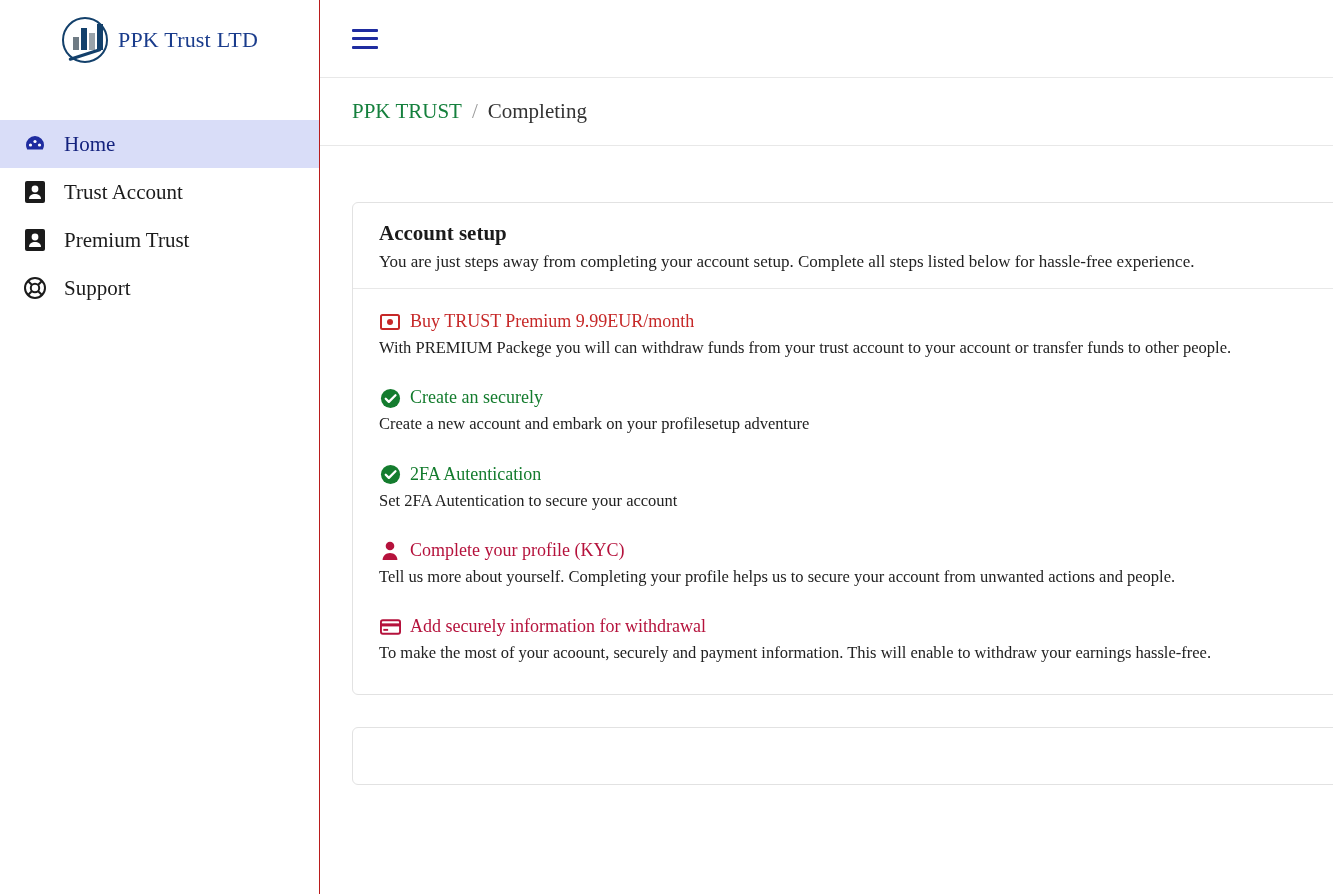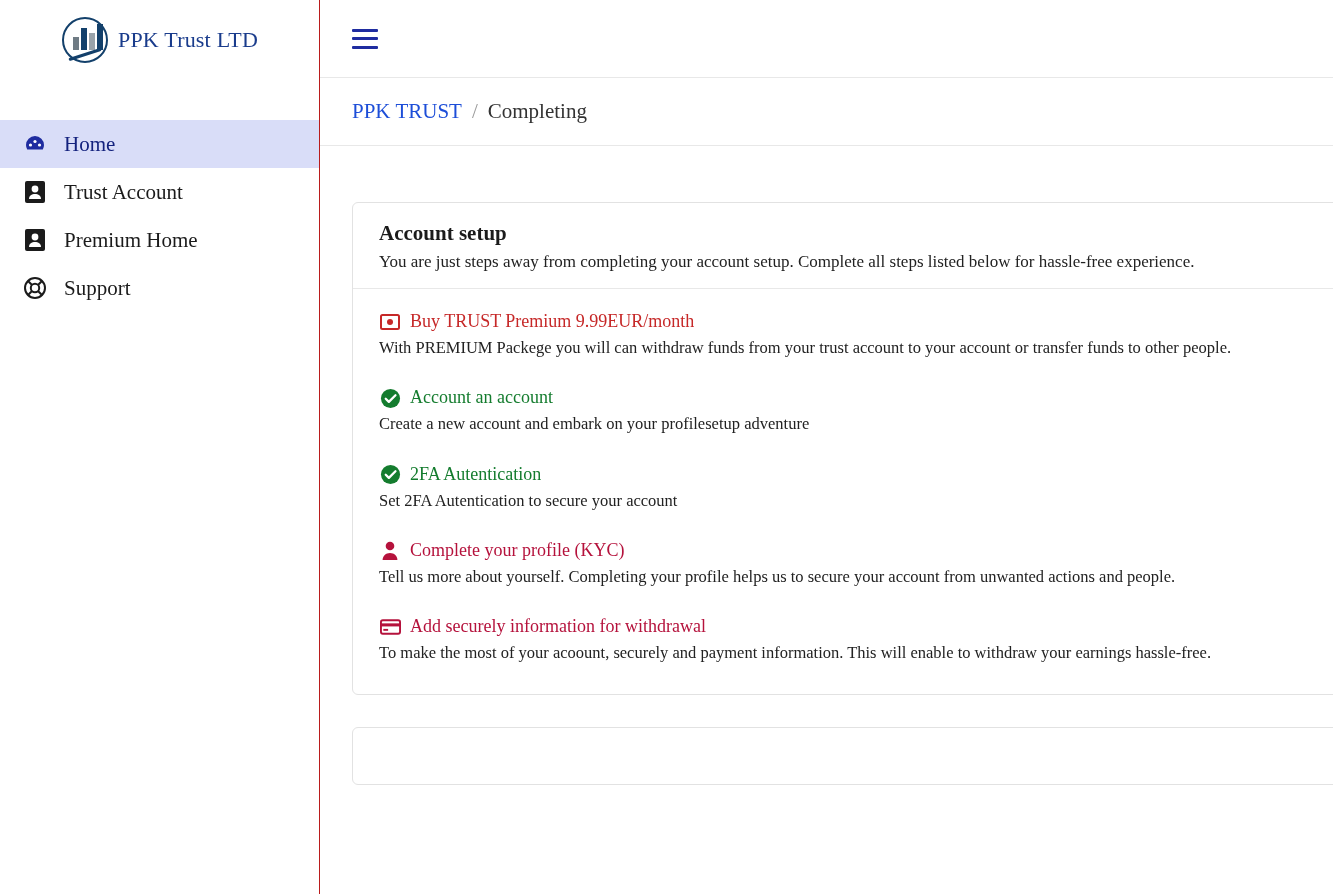--- a/index.html
+++ b/index.html
@@ -141,21 +141,21 @@
   }
   .breadcrumb-bar {
     height: 68px;
     border-bottom: 1px solid #e8e8e8;
     display: flex;
     align-items: center;
     padding-left: 32px;
     gap: 10px;
     font-size: 21px;
   }
-  .crumb-root { color: #1d4ed8; }
+  .crumb-root { color: #15803d; }
   .crumb-sep { color: #9a9a9a; }
   .crumb-current { color: #333; }
 
   .content {
     padding: 56px 0 0 32px;
   }
   .card {
     border: 1px solid #e2e2e2;
     border-radius: 6px;
     background: #fff;
@@ -262,21 +262,21 @@
       </div>
 
       <div class="nav-item">
         <span class="nav-icon">
           <svg width="22" height="24" viewBox="0 0 22 24">
             <rect x="1" y="1" width="20" height="22" rx="2" fill="#1b1b1b"></rect>
             <circle cx="11" cy="9" r="3.4" fill="#ffffff"></circle>
             <path d="M5 19c0-3.2 2.7-5 6-5s6 1.8 6 5z" fill="#ffffff"></path>
           </svg>
         </span>
-        <span class="nav-label">Premium Home</span>
+        <span class="nav-label">Premium Trust</span>
       </div>
 
       <div class="nav-item">
         <span class="nav-icon">
           <svg width="24" height="24" viewBox="0 0 24 24">
             <circle cx="12" cy="12" r="10" fill="none" stroke="#1b1b1b" stroke-width="2"></circle>
             <circle cx="12" cy="12" r="4.2" fill="none" stroke="#1b1b1b" stroke-width="2"></circle>
             <line x1="4.8" y1="4.8" x2="9" y2="9" stroke="#1b1b1b" stroke-width="2"></line>
             <line x1="19.2" y1="4.8" x2="15" y2="9" stroke="#1b1b1b" stroke-width="2"></line>
             <line x1="4.8" y1="19.2" x2="9" y2="15" stroke="#1b1b1b" stroke-width="2"></line>
@@ -329,21 +329,21 @@
           </div>
 
           <div class="step">
             <div class="step-head">
               <span class="step-icon">
                 <svg width="21" height="21" viewBox="0 0 22 22">
                   <circle cx="11" cy="11" r="10" fill="#147c2e"></circle>
                   <path d="M6 11.2l3.3 3.3L16.2 7.6" fill="none" stroke="#ffffff" stroke-width="2.4" stroke-linecap="round" stroke-linejoin="round"></path>
                 </svg>
               </span>
-              <span class="step-title green">Account an account</span>
+              <span class="step-title green">Create an securely</span>
             </div>
             <div class="step-desc">Create a new account and embark on your profilesetup adventure</div>
           </div>
 
           <div class="step">
             <div class="step-head">
               <span class="step-icon">
                 <svg width="21" height="21" viewBox="0 0 22 22">
                   <circle cx="11" cy="11" r="10" fill="#147c2e"></circle>
                   <path d="M6 11.2l3.3 3.3L16.2 7.6" fill="none" stroke="#ffffff" stroke-width="2.4" stroke-linecap="round" stroke-linejoin="round"></path>

